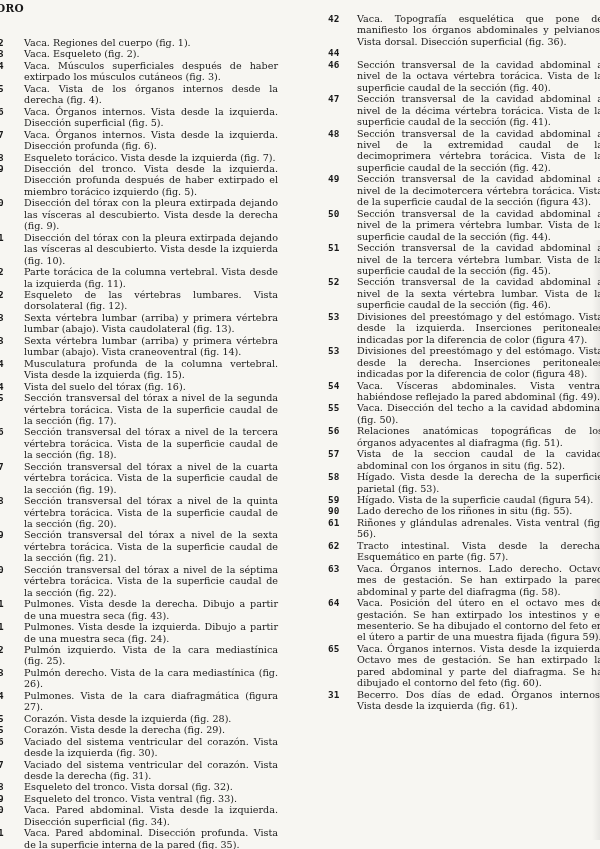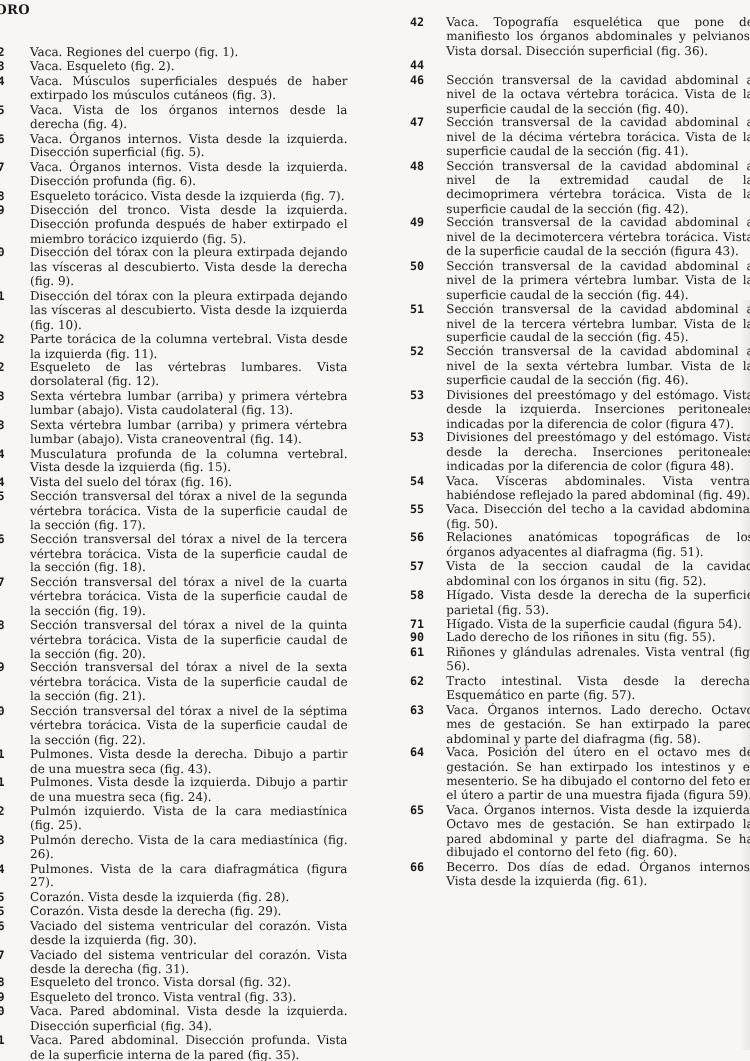--- a/index.html
+++ b/index.html
@@ -236,21 +236,21 @@
       </div>
       <div class="entry">
         <span class="num">57</span>
         <span class="txt">Vista de la seccion caudal de la cavidad abdominal con los órganos in situ (fig. 52).</span>
       </div>
       <div class="entry">
         <span class="num">58</span>
         <span class="txt">Hígado. Vista desde la derecha de la superficie parietal (fig. 53).</span>
       </div>
       <div class="entry">
-        <span class="num">71</span>
+        <span class="num">59</span>
         <span class="txt">Hígado. Vista de la superficie caudal (figura 54).</span>
       </div>
       <div class="entry">
         <span class="num">90</span>
         <span class="txt">Lado derecho de los riñones in situ (fig. 55).</span>
       </div>
       <div class="entry">
         <span class="num">61</span>
         <span class="txt">Riñones y glándulas adrenales. Vista ventral (fig. 56).</span>
       </div>
@@ -264,18 +264,18 @@
       </div>
       <div class="entry">
         <span class="num">64</span>
         <span class="txt">Vaca. Posición del útero en el octavo mes de gestación. Se han extirpado los intestinos y el mesenterio. Se ha dibujado el contorno del feto en el útero a partir de una muestra fijada (figura 59).</span>
       </div>
       <div class="entry">
         <span class="num">65</span>
         <span class="txt">Vaca. Órganos internos. Vista desde la izquierda. Octavo mes de gestación. Se han extirpado la pared abdominal y parte del diafragma. Se ha dibujado el contorno del feto (fig. 60).</span>
       </div>
       <div class="entry">
-        <span class="num">66</span>
+        <span class="num">31</span>
         <span class="txt">Becerro. Dos días de edad. Órganos internos. Vista desde la izquierda (fig. 61).</span>
       </div>
     </div>
   <div class="shade"></div>
 </div>
 
 </body></html>

